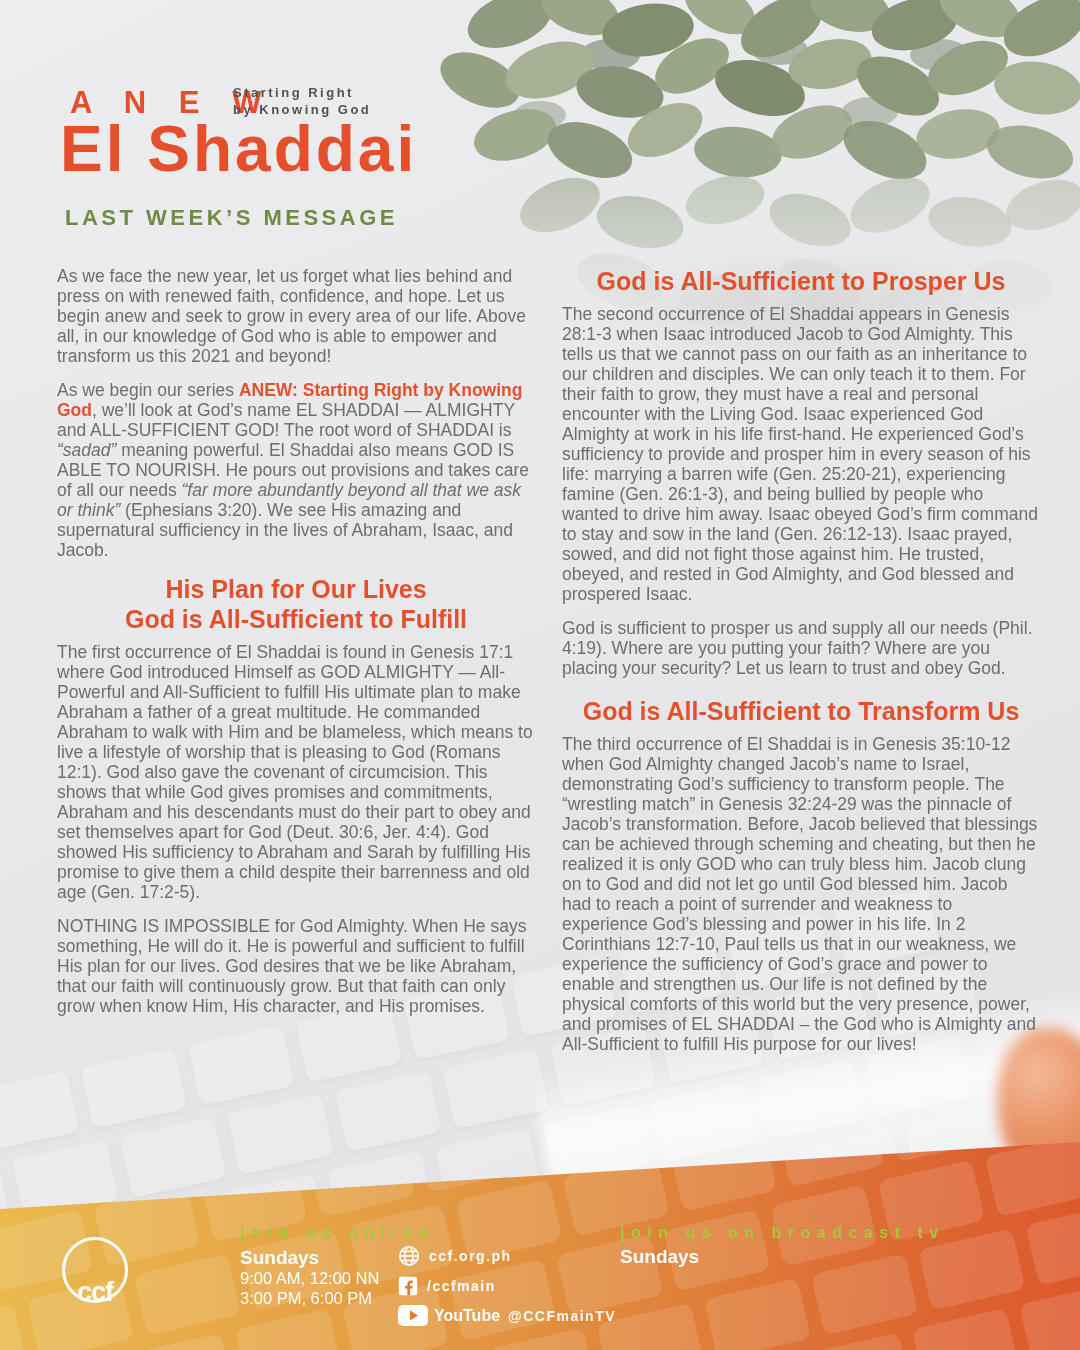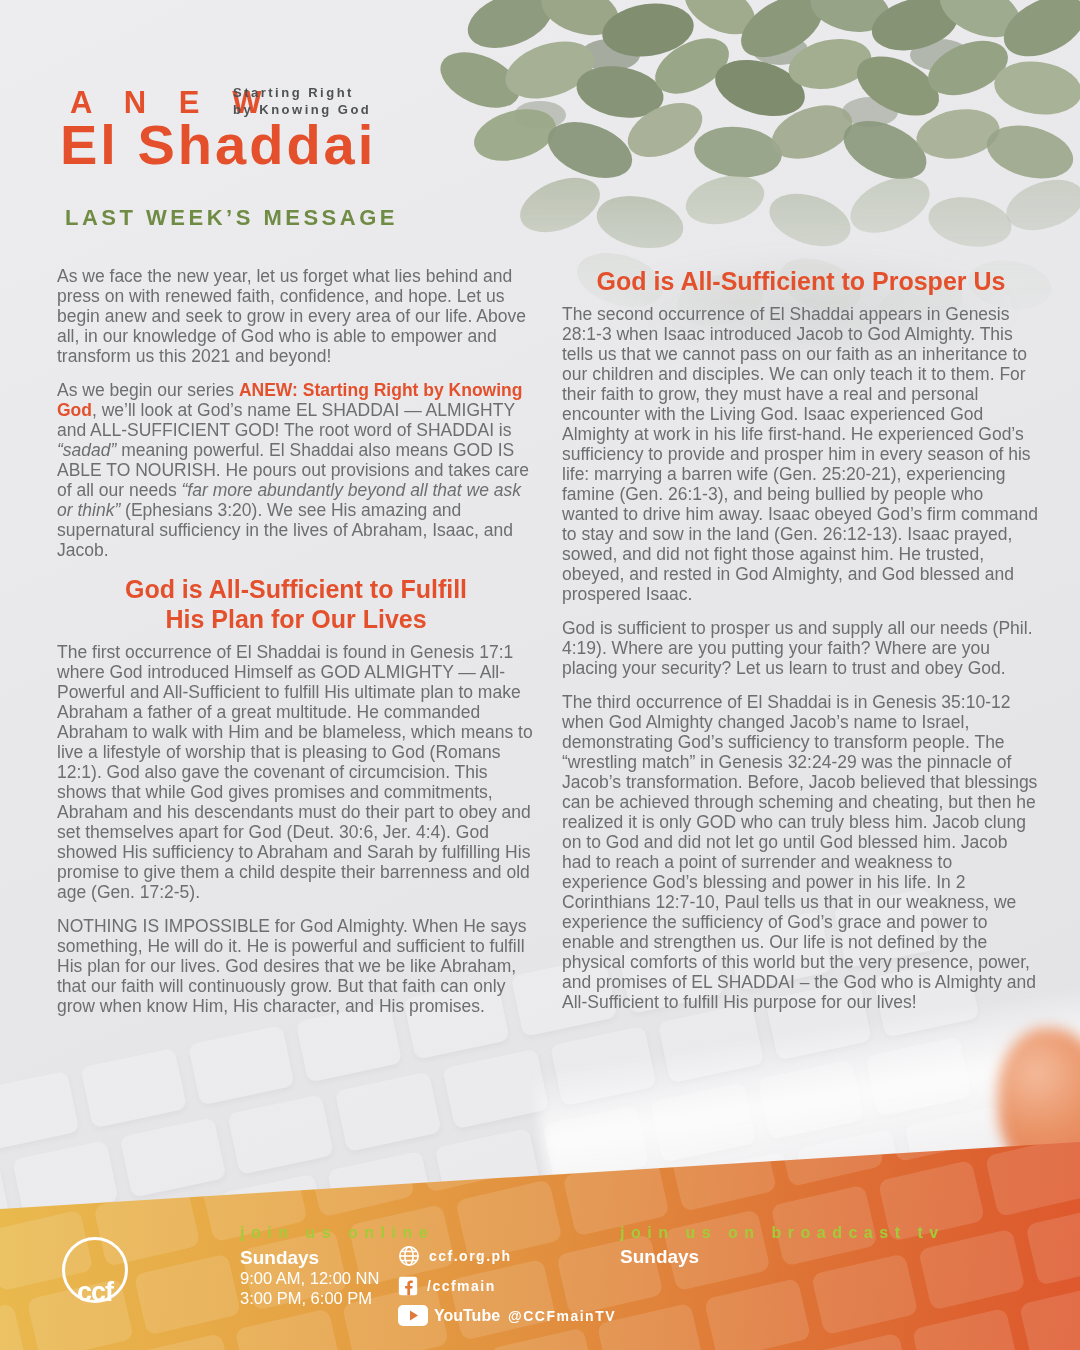--- a/index.html
+++ b/index.html
@@ -20,21 +20,21 @@
            transform:rotate(-9deg);background:linear-gradient(180deg,rgba(255,255,255,0) 0%,rgba(255,255,255,.85) 45%,rgba(255,255,255,.25) 100%);
            filter:blur(6px);}
   .hand{position:absolute;right:-28px;top:1028px;width:110px;height:150px;z-index:1;
            border-radius:45% 55% 50% 50%;filter:blur(7px);
            background:radial-gradient(circle at 35% 30%,#f4bb9b 0%,#ea9468 45%,#e0764a 100%);}
   
   .hdr{position:absolute;left:57px;top:0;z-index:2;}
   .anew{position:absolute;left:13px;top:85px;font-size:31px;font-weight:bold;letter-spacing:12px;color:#e4502c;white-space:nowrap;}
   .series-sub{position:absolute;left:176px;top:84px;font-size:13px;font-weight:bold;letter-spacing:2.5px;color:#4f5254;line-height:17px;white-space:nowrap;}
   .series-sub span{display:block;}
-  .title{position:absolute;left:3px;top:112px;font-size:56px;font-weight:bold;letter-spacing:3px;color:#e4502c;white-space:nowrap;}
+  .title{position:absolute;left:3px;top:112px;font-size:64px;font-weight:bold;letter-spacing:3px;color:#e4502c;white-space:nowrap;}
   .lastweek{position:absolute;left:8px;top:205px;font-size:22px;font-weight:bold;letter-spacing:3.5px;color:#6f8b44;white-space:nowrap;}
   
   .col{position:absolute;z-index:2;width:478px;color:#6d6e71;font-size:17.5px;line-height:20px;}
   .col-l{left:57px;top:266px;}
   .col-r{left:562px;top:266px;}
   .col p{margin:0 0 14px 0;}
   .h-red{color:#e4502c;font-weight:bold;font-size:25px;line-height:30px;margin:8px 0 8px 0;text-align:center;}
   .h-red span{display:block;}
   .em-red{color:#e4502c;font-weight:bold;}
   .ital{font-style:italic;}
@@ -183,31 +183,32 @@
       <span>by Knowing God</span>
     </div>
     <div class="title">El Shaddai</div>
     <div class="lastweek">LAST WEEK’S MESSAGE</div>
   </div>
 
   <div class="col col-l">
     <p>As we face the new year, let us forget what lies behind and press on with renewed faith, confidence, and hope. Let us begin anew and seek to grow in every area of our life. Above all, in our knowledge of God who is able to empower and transform us this 2021 and beyond!</p>
     <p><span>As we begin our series </span><span class="em-red">ANEW: Starting Right by Knowing God</span><span>, we’ll look at God’s name EL SHADDAI — ALMIGHTY and ALL-SUFFICIENT GOD! The root word of SHADDAI is </span><span class="ital">“sadad”</span><span> meaning powerful. El Shaddai also means GOD IS ABLE TO NOURISH. He pours out provisions and takes care of all our needs </span><span class="ital">“far more abundantly beyond all that we ask or think”</span><span> (Ephesians 3:20). We see His amazing and supernatural sufficiency in the lives of Abraham, Isaac, and Jacob.</span></p>
     <div class="h-red">
+      <span>His Plan for Our Lives</span>
       <span>God is All-Sufficient to Fulfill</span>
-      <span>His Plan for Our Lives</span>
     </div>
     <p>The first occurrence of El Shaddai is found in Genesis 17:1 where God introduced Himself as GOD ALMIGHTY — All-Powerful and All-Sufficient to fulfill His ultimate plan to make Abraham a father of a great multitude. He commanded Abraham to walk with Him and be blameless, which means to live a lifestyle of worship that is pleasing to God (Romans 12:1). God also gave the covenant of circumcision. This shows that while God gives promises and commitments, Abraham and his descendants must do their part to obey and set themselves apart for God (Deut. 30:6, Jer. 4:4). God showed His sufficiency to Abraham and Sarah by fulfilling His promise to give them a child despite their barrenness and old age (Gen. 17:2-5).</p>
     <p>NOTHING IS IMPOSSIBLE for God Almighty. When He says something, He will do it. He is powerful and sufficient to fulfill His plan for our lives. God desires that we be like Abraham, that our faith will continuously grow. But that faith can only grow when know Him, His character, and His promises.</p>
   </div>
 
   <div class="col col-r">
     <div class="h-red" style="margin-top:0;">God is All-Sufficient to Prosper Us</div>
     <p>The second occurrence of El Shaddai appears in Genesis 28:1-3 when Isaac introduced Jacob to God Almighty. This tells us that we cannot pass on our faith as an inheritance to our children and disciples. We can only teach it to them. For their faith to grow, they must have a real and personal encounter with the Living God. Isaac experienced God Almighty at work in his life first-hand. He experienced God’s sufficiency to provide and prosper him in every season of his life: marrying a barren wife (Gen. 25:20-21), experiencing famine (Gen. 26:1-3), and being bullied by people who wanted to drive him away. Isaac obeyed God’s firm command to stay and sow in the land (Gen. 26:12-13). Isaac prayed, sowed, and did not fight those against him. He trusted, obeyed, and rested in God Almighty, and God blessed and prospered Isaac.</p>
     <p>God is sufficient to prosper us and supply all our needs (Phil. 4:19). Where are you putting your faith? Where are you placing your security? Let us learn to trust and obey God.</p>
+    <div class="h-red" style="margin-top:18px;">God is All-Sufficient to Transform Us</div>
     <p>The third occurrence of El Shaddai is in Genesis 35:10-12 when God Almighty changed Jacob’s name to Israel, demonstrating God’s sufficiency to transform people. The “wrestling match” in Genesis 32:24-29 was the pinnacle of Jacob’s transformation. Before, Jacob believed that blessings can be achieved through scheming and cheating, but then he realized it is only GOD who can truly bless him. Jacob clung on to God and did not let go until God blessed him. Jacob had to reach a point of surrender and weakness to experience God’s blessing and power in his life. In 2 Corinthians 12:7-10, Paul tells us that in our weakness, we experience the sufficiency of God’s grace and power to enable and strengthen us. Our life is not defined by the physical comforts of this world but the very presence, power, and promises of EL SHADDAI – the God who is Almighty and All-Sufficient to fulfill His purpose for our lives!</p>
   </div>
 
   <div class="footer">
     <div class="foot-keys">
         <div class="key" style="left: 70px; top: -20px; width: 96px; height: 62px;"></div>
         <div class="key" style="left: 180px; top: -20px; width: 96px; height: 62px;"></div>
         <div class="key" style="left: 290px; top: -20px; width: 96px; height: 62px;"></div>
         <div class="key" style="left: 400px; top: -20px; width: 96px; height: 62px;"></div>
         <div class="key" style="left: 510px; top: -20px; width: 96px; height: 62px;"></div>

